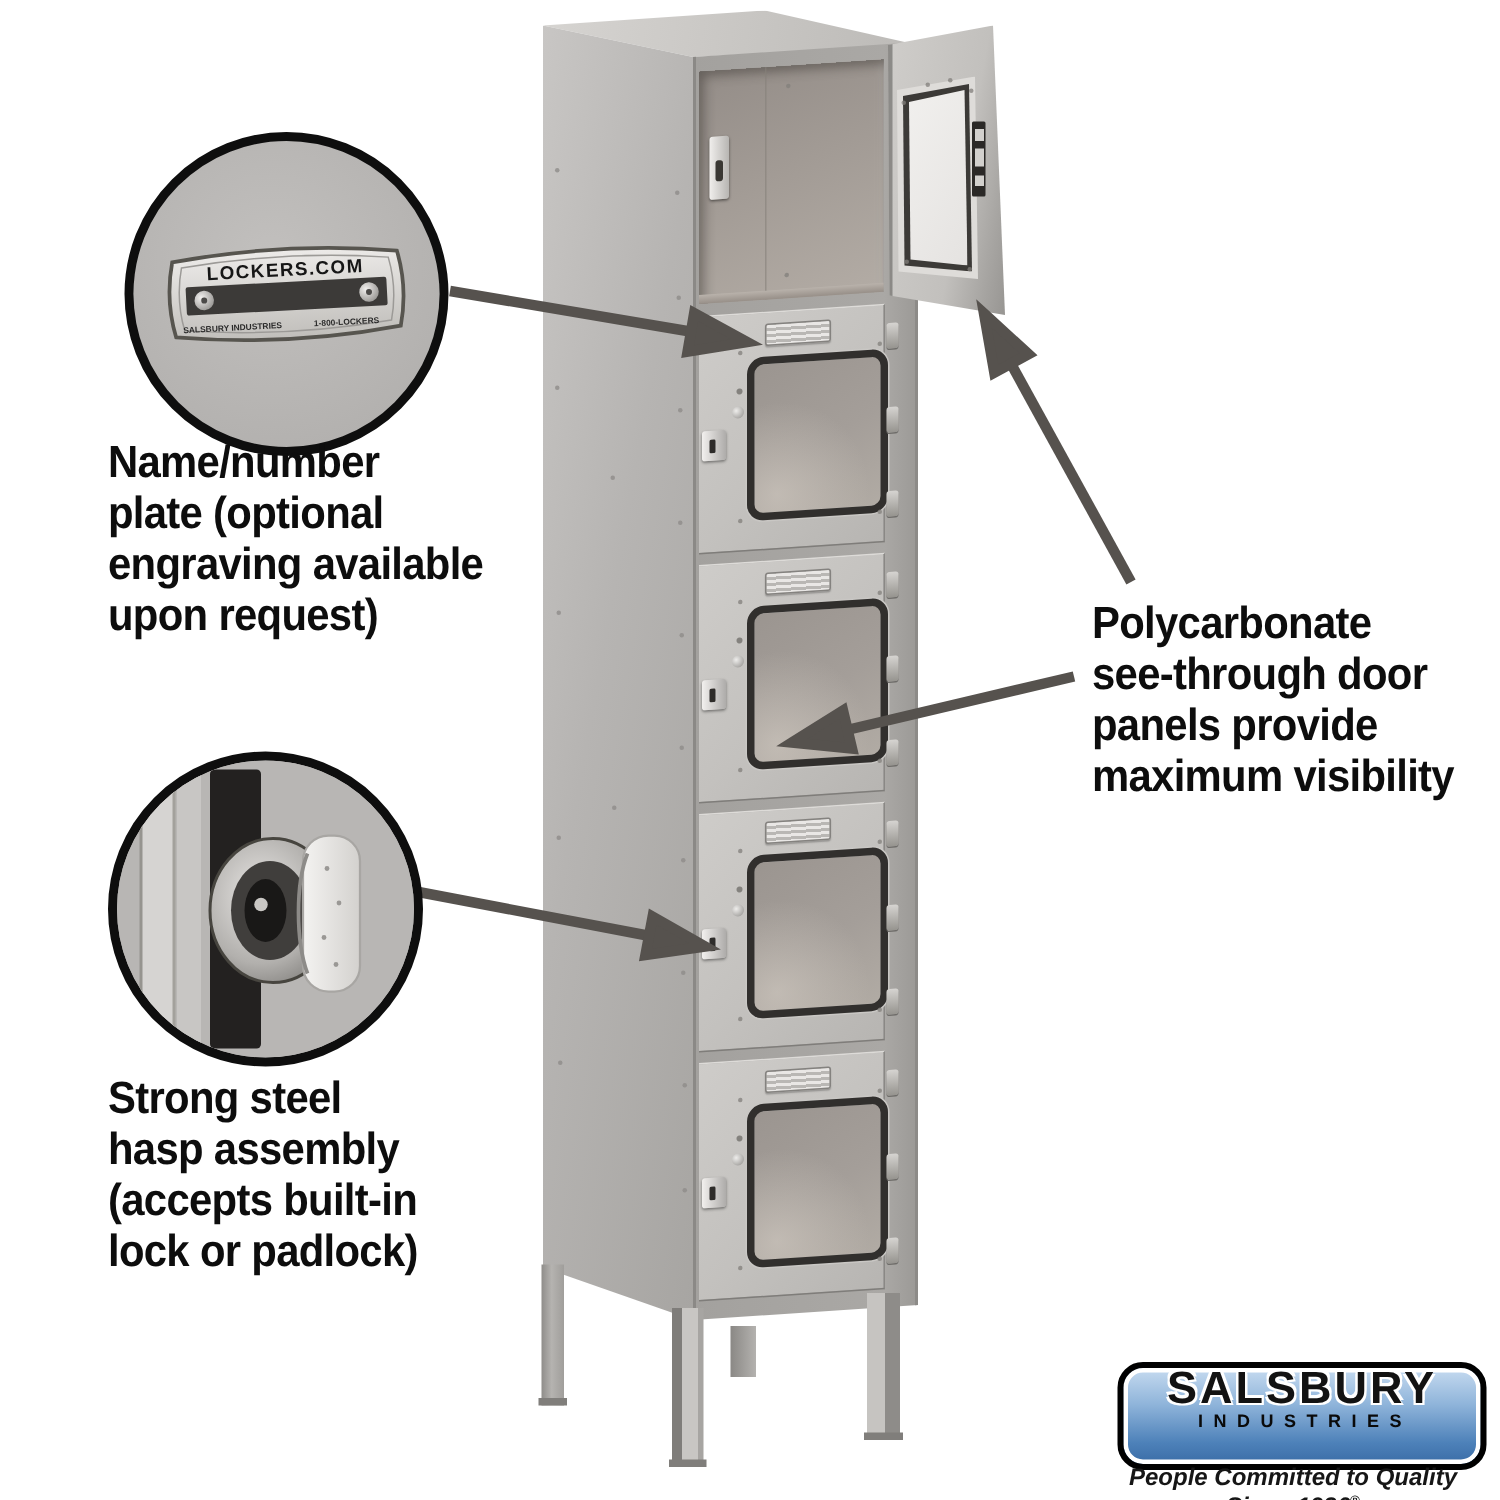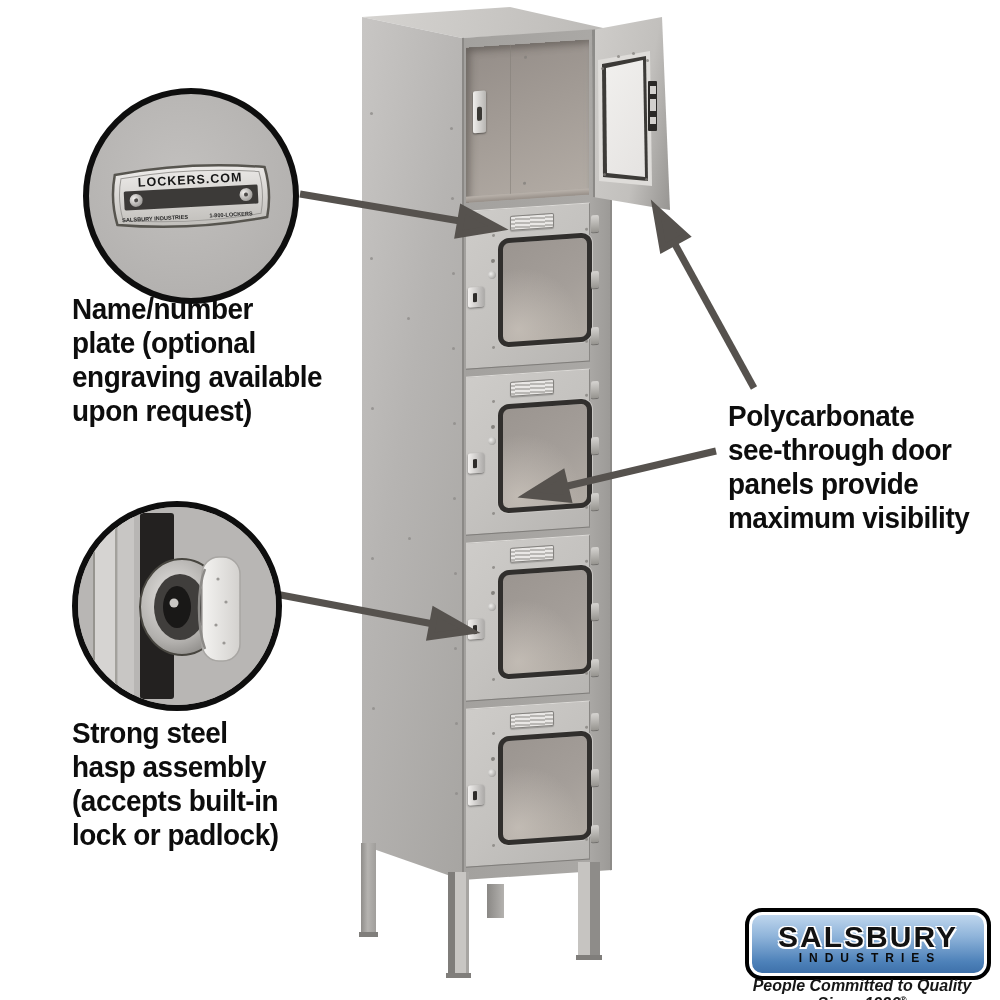--- a/index.html
+++ b/index.html
@@ -86,21 +86,21 @@
   
   .caption{color:#0d0d0d;font-weight:bold;font-size:30px;line-height:34px;white-space:pre-line;
     transform:scaleX(.93);transform-origin:left top;letter-spacing:-.5px;}
   #cap-plate{left:72px;top:292px;}
   #cap-hasp{left:72px;top:716px;}
   #cap-poly{left:728px;top:399px;}
 
   
   #logo-box{left:745px;top:908px;width:238px;height:64px;border:4px solid #000;border-radius:17px;
     background:linear-gradient(180deg,#c6dbf0 0%,#8fb4da 38%,#4d81b9 78%,#3a6ca6 100%);
-    box-shadow:inset 0 0 0 3px #fff;display:flex;flex-direction:column;align-items:center;justify-content:center;}
+    box-shadow:inset 0 0 0 3px #fff;display:flex;flex-direction:column;align-items:center;}
   #logo-brand{font-size:30px;font-weight:bold;letter-spacing:2px;color:#121212;line-height:28px;
     text-shadow:-1.5px -1.5px 0 #fff,1.5px -1.5px 0 #fff,-1.5px 1.5px 0 #fff,1.5px 1.5px 0 #fff;}
   #logo-sub{font-size:12px;font-weight:bold;letter-spacing:7px;color:#0a0a0a;margin-top:0px;text-indent:4px;}
   #logo-tagline{left:738px;top:977px;width:248px;text-align:center;font-style:italic;font-weight:bold;
     font-size:16px;color:#161616;}
   #logo-tagline sup{font-size:9px;font-style:normal;}
 </style>
 </head>
 <body>
 

